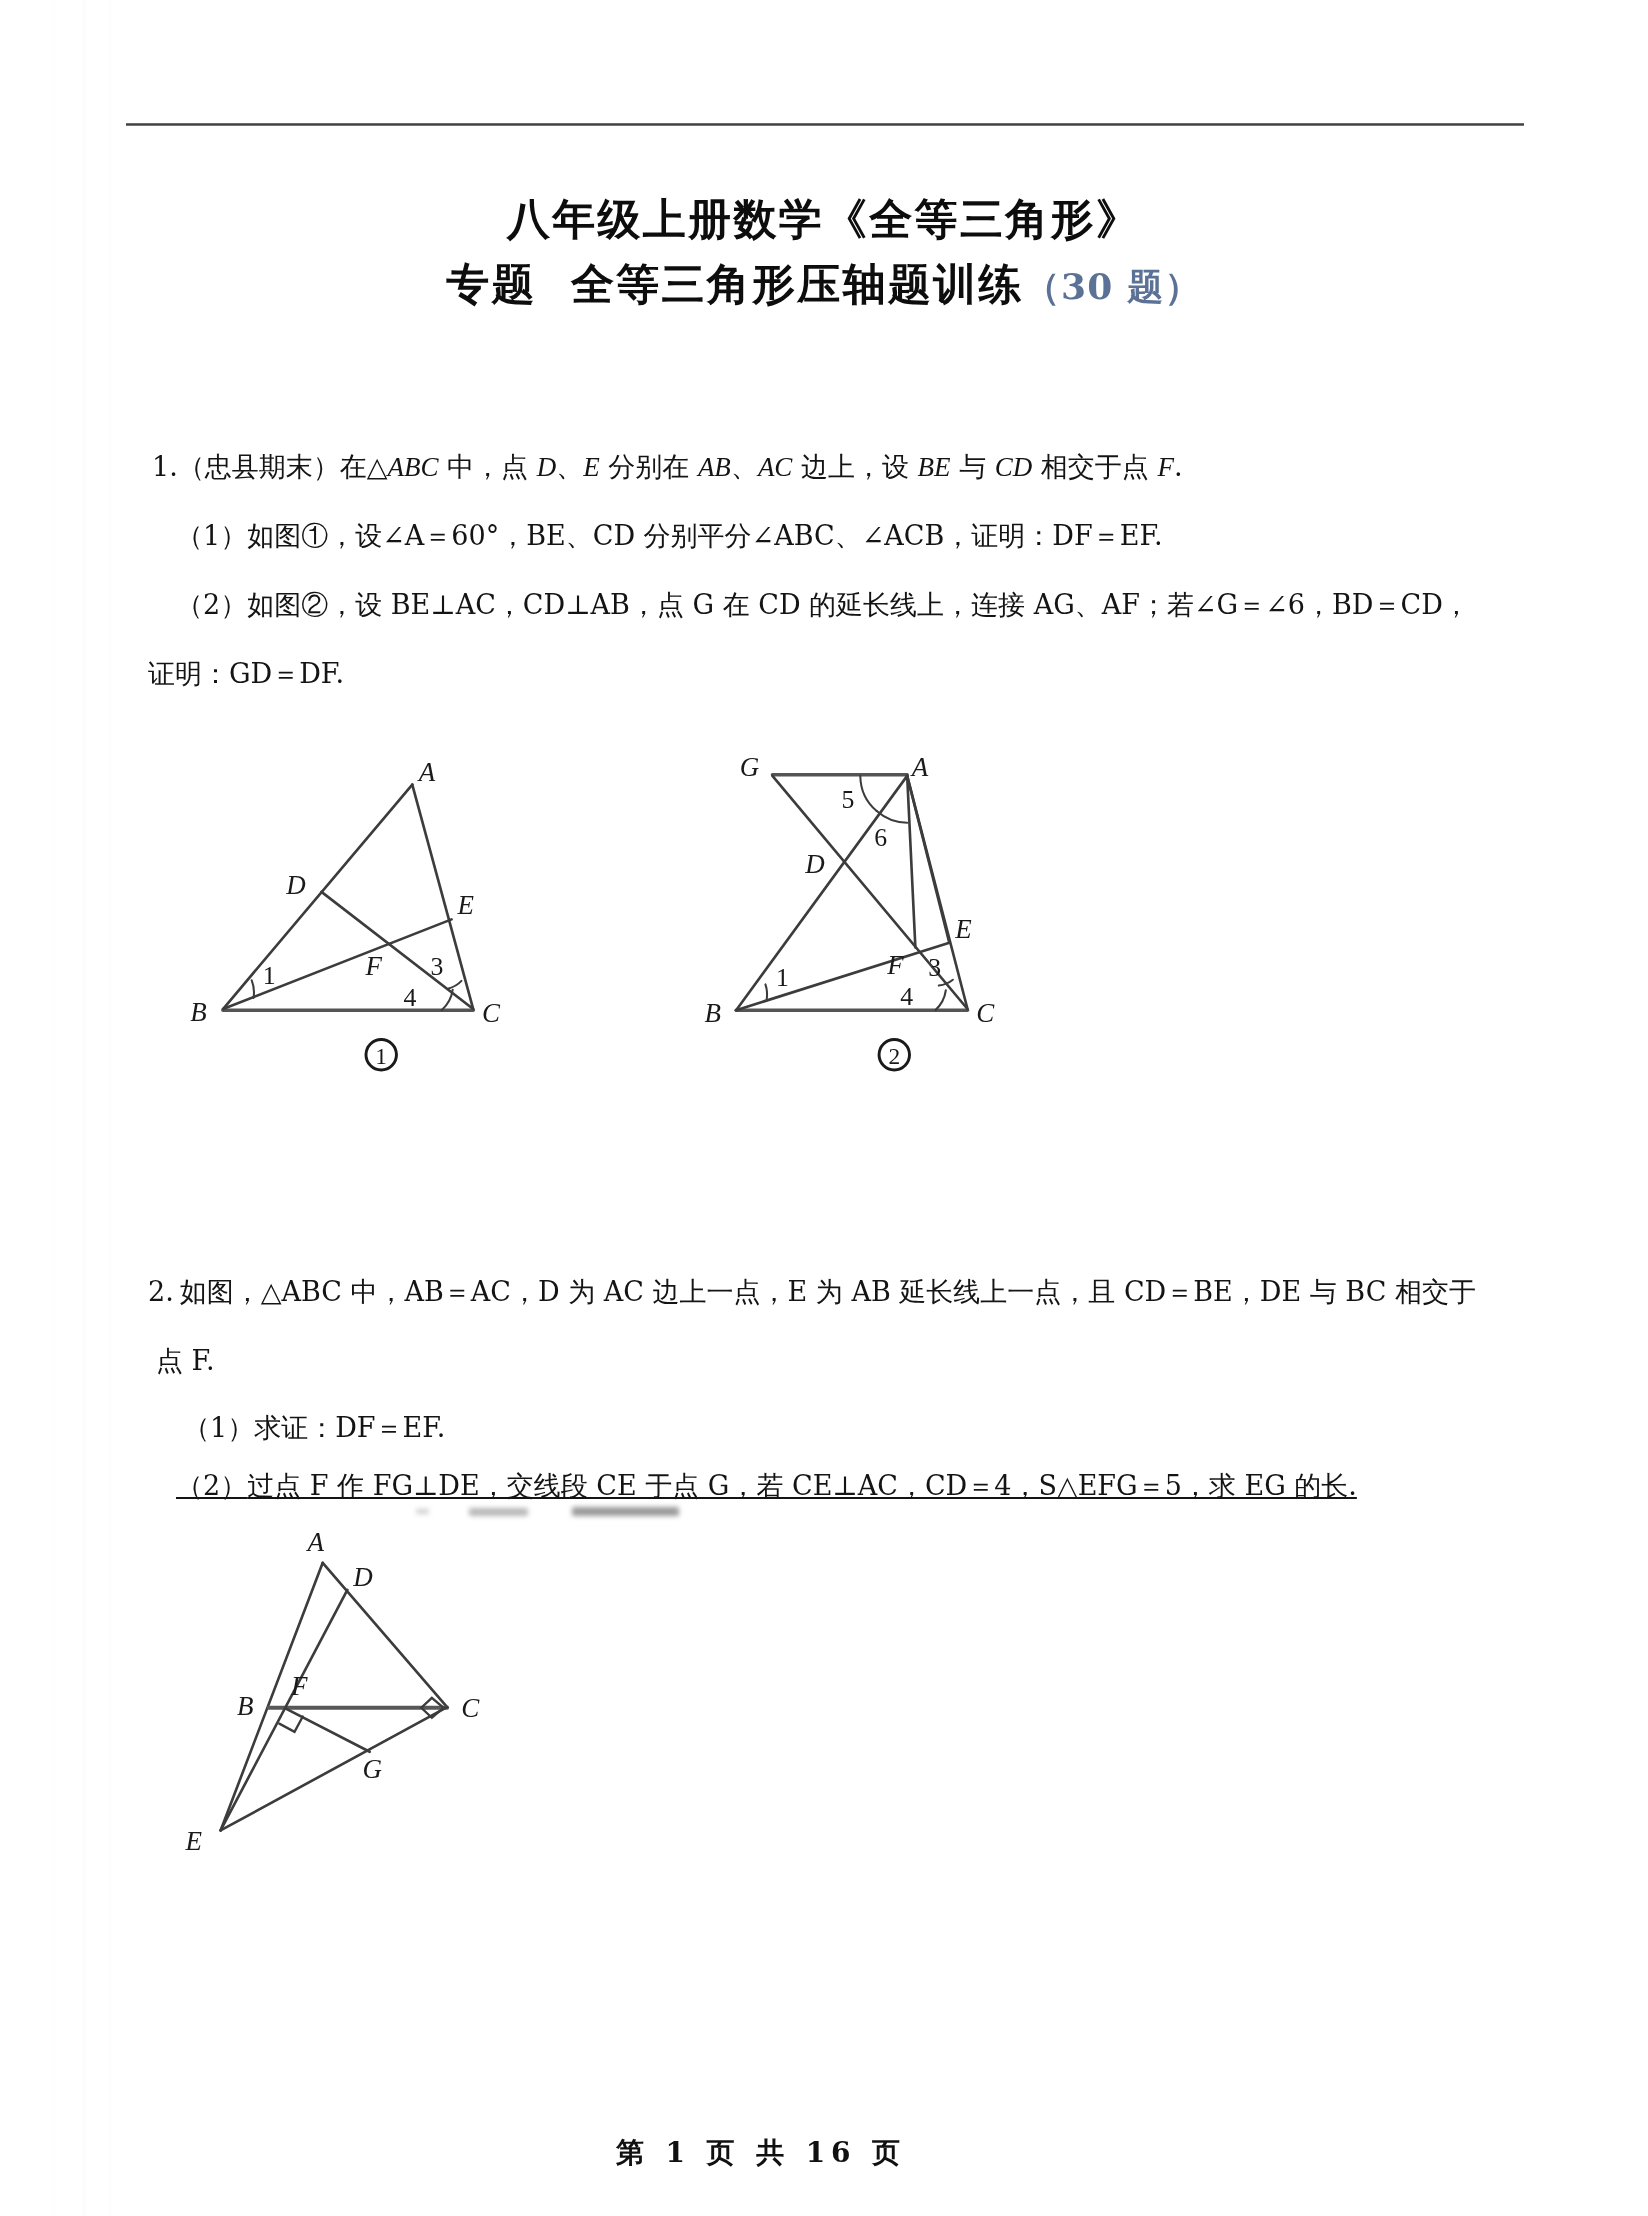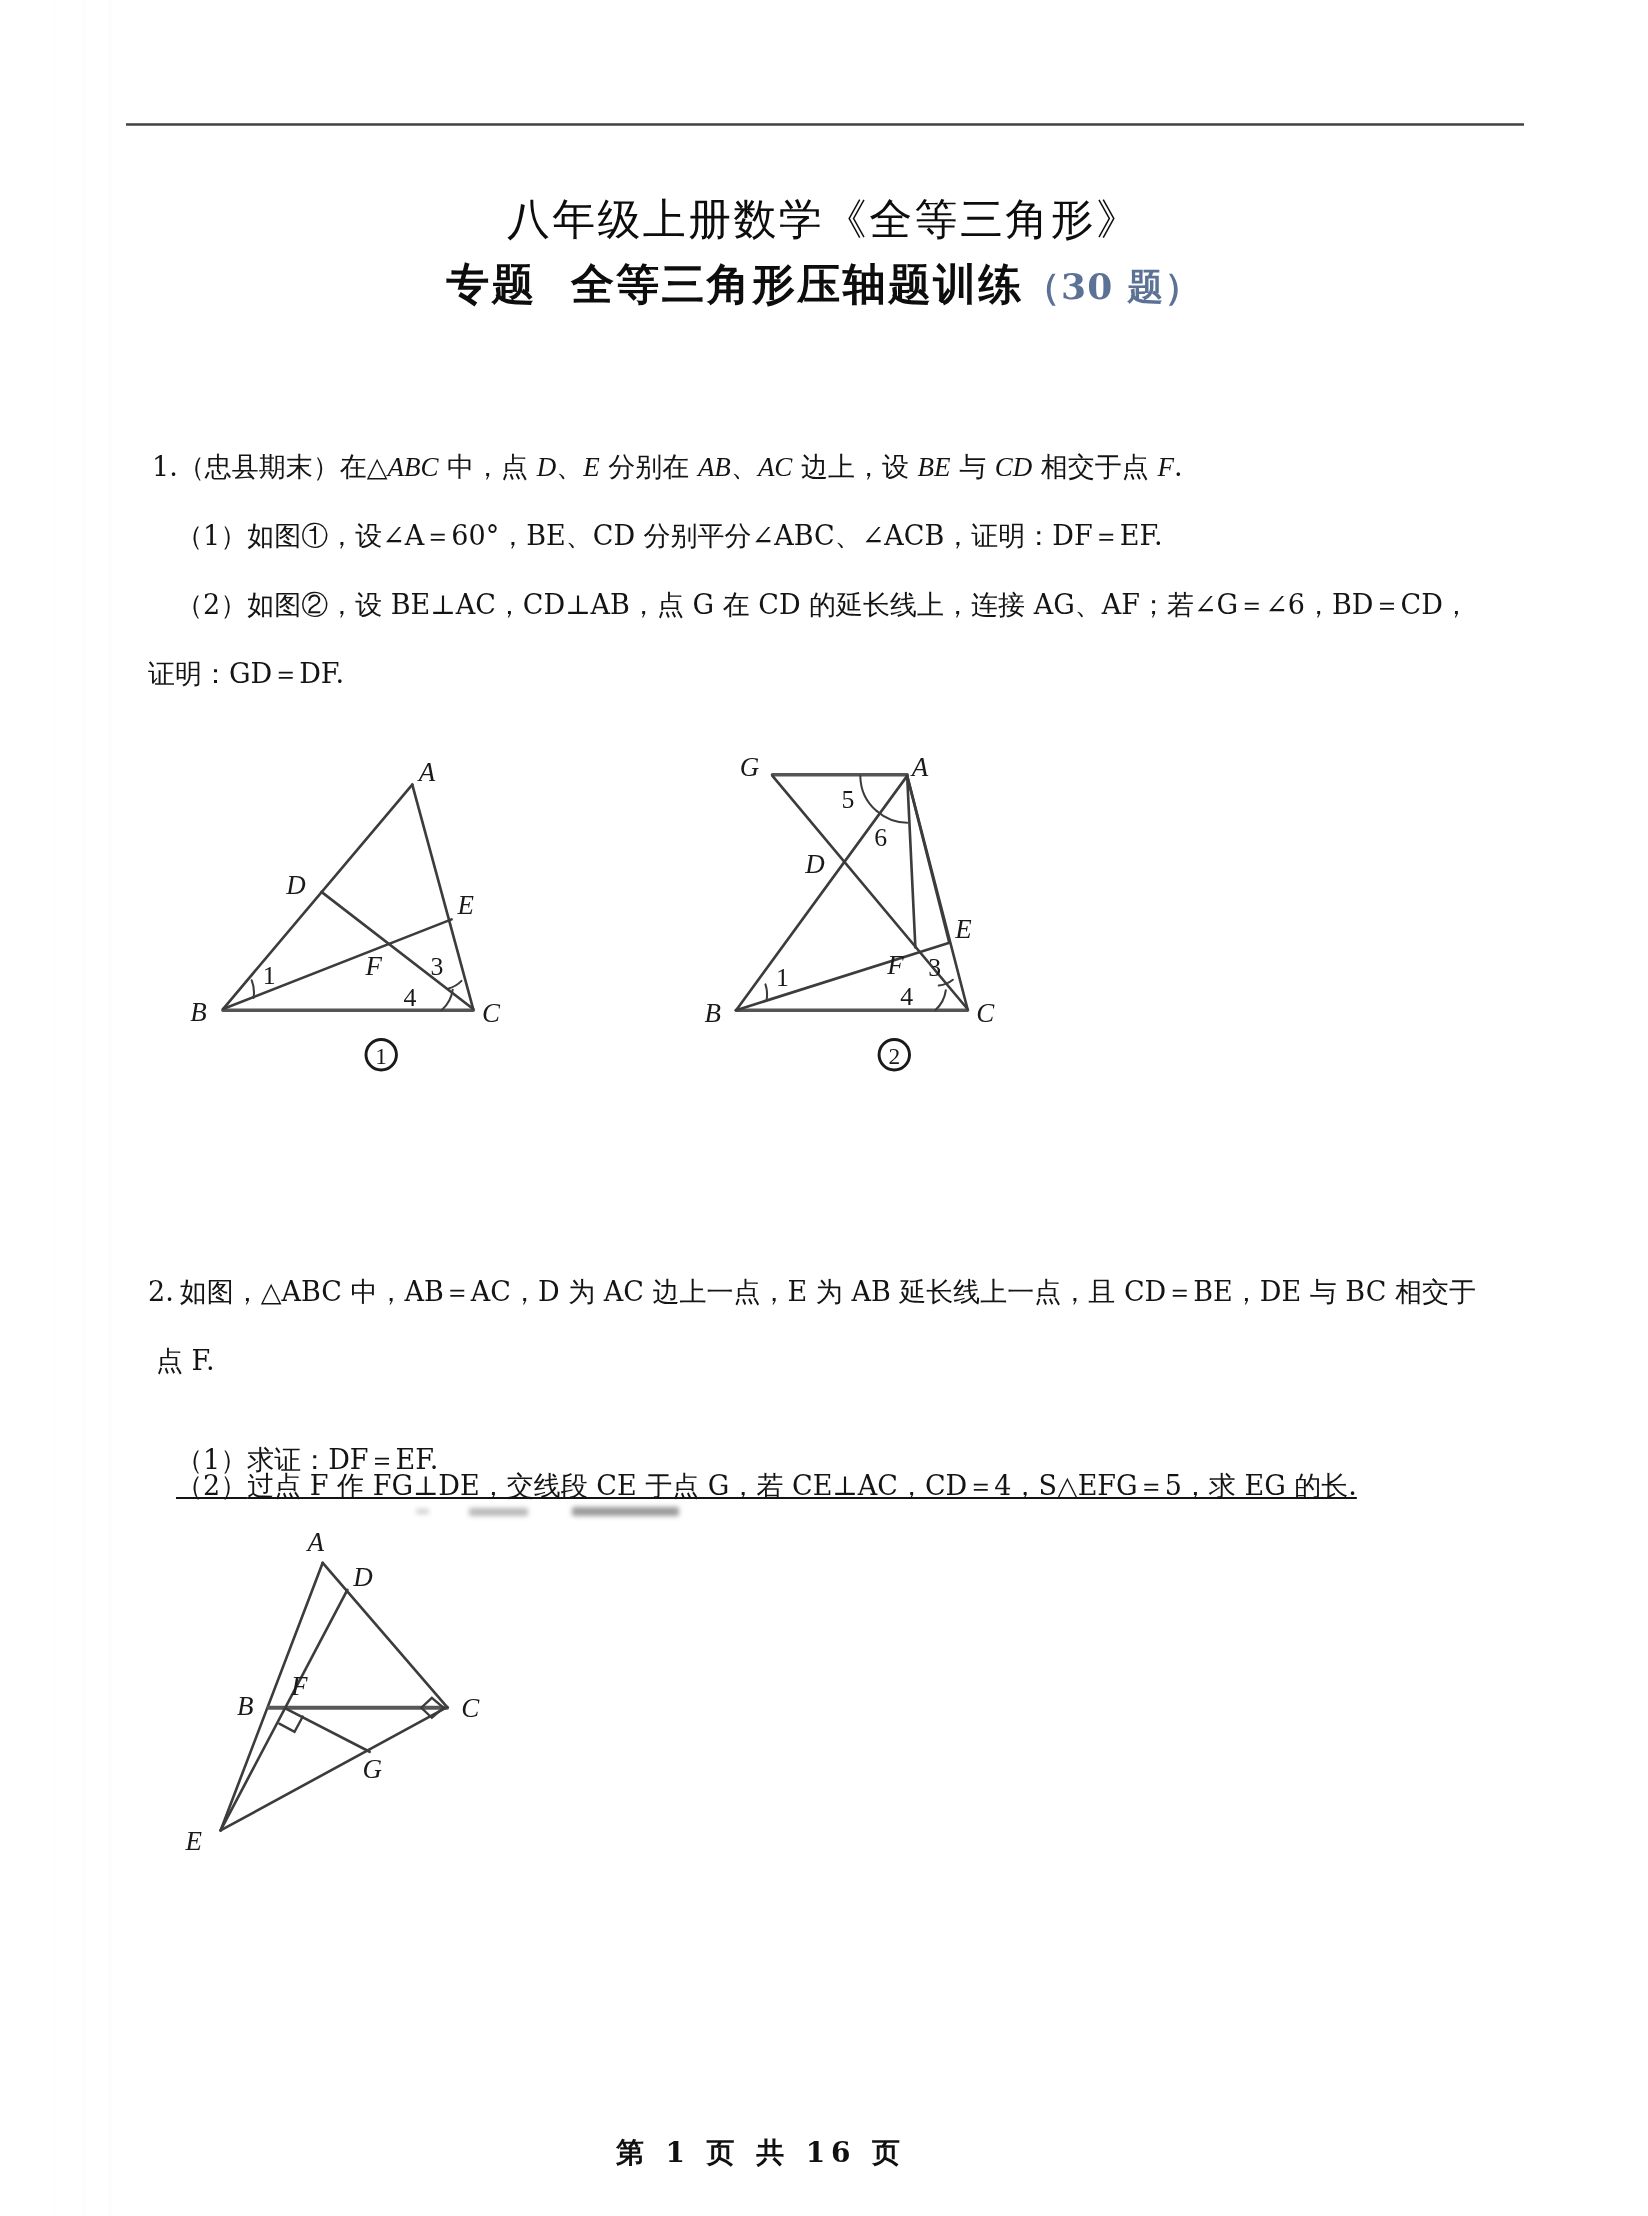--- a/index.html
+++ b/index.html
@@ -43,21 +43,21 @@
 
   .title-block {
     position: absolute;
     left: 0;
     top: 193px;
     width: 1648px;
     text-align: center;
   }
   .title-line-1 {
     font-family: "DejaVu Serif", "Liberation Serif", serif;
-    font-weight: 400;
+    font-weight: 700;
     font-size: 43px;
     letter-spacing: 2.3px;
     line-height: 1.25;
     color: #0d0d0d;
   }
   .title-line-2 {
     font-family: "DejaVu Serif", "Liberation Serif", serif;
     font-weight: 700;
     font-size: 43px;
     letter-spacing: 2.3px;
@@ -216,21 +216,21 @@
   </svg>
 </div>
 
 <div class="prob" style="left:148px; top:1278px;">
   <span class="cn">2.</span><span class="sp"></span><span class="cn">如图，△ABC 中，AB＝AC，D 为 AC 边上一点，E 为 AB 延长线上一点，且 CD＝BE，DE 与 BC 相交于</span>
 </div>
 <div class="prob" style="left:148px; top:1347px;margin-left:8px;">
   <span class="cn">点 F.</span>
 </div>
 
-<div class="prob" style="left:176px; top:1414px;margin-top:32px;">
+<div class="prob" style="left:183px; top:1414px;">
   <span class="cn">（1）</span><span class="cn">求证：DF＝EF.</span>
 </div>
 
 <div class="prob" style="left:176px; top:1472px;text-decoration:underline;">
   <span class="cn">（2）</span><span class="cn">过点 F 作 FG⊥DE，交线段 CE 于点 G，若 CE⊥AC，CD＝4，S△EFG＝5，求 EG 的长.</span>
 </div>
 
 <div class="smudge" style="left:469px; top:1508px; width:59px; height:8.2px; background:#b8b8b8;"></div>
 <div class="smudge" style="left:572px; top:1507px; width:107px; height:9.4px; background:#9a9a9a;"></div>
 <div class="smudge" style="left:416px; top:1509px; width:13px; height:4.7px; background:#cfcfcf;"></div>

